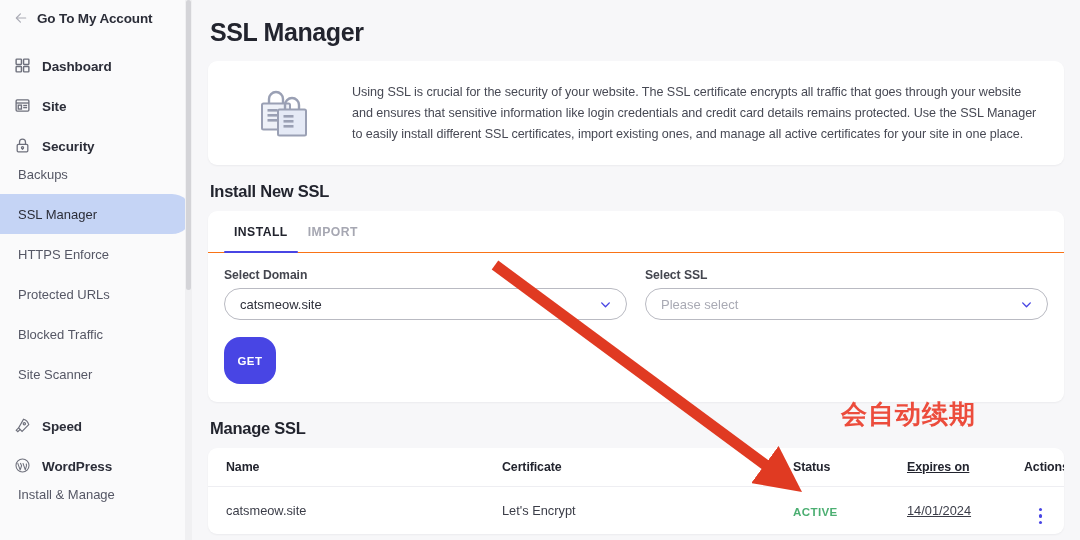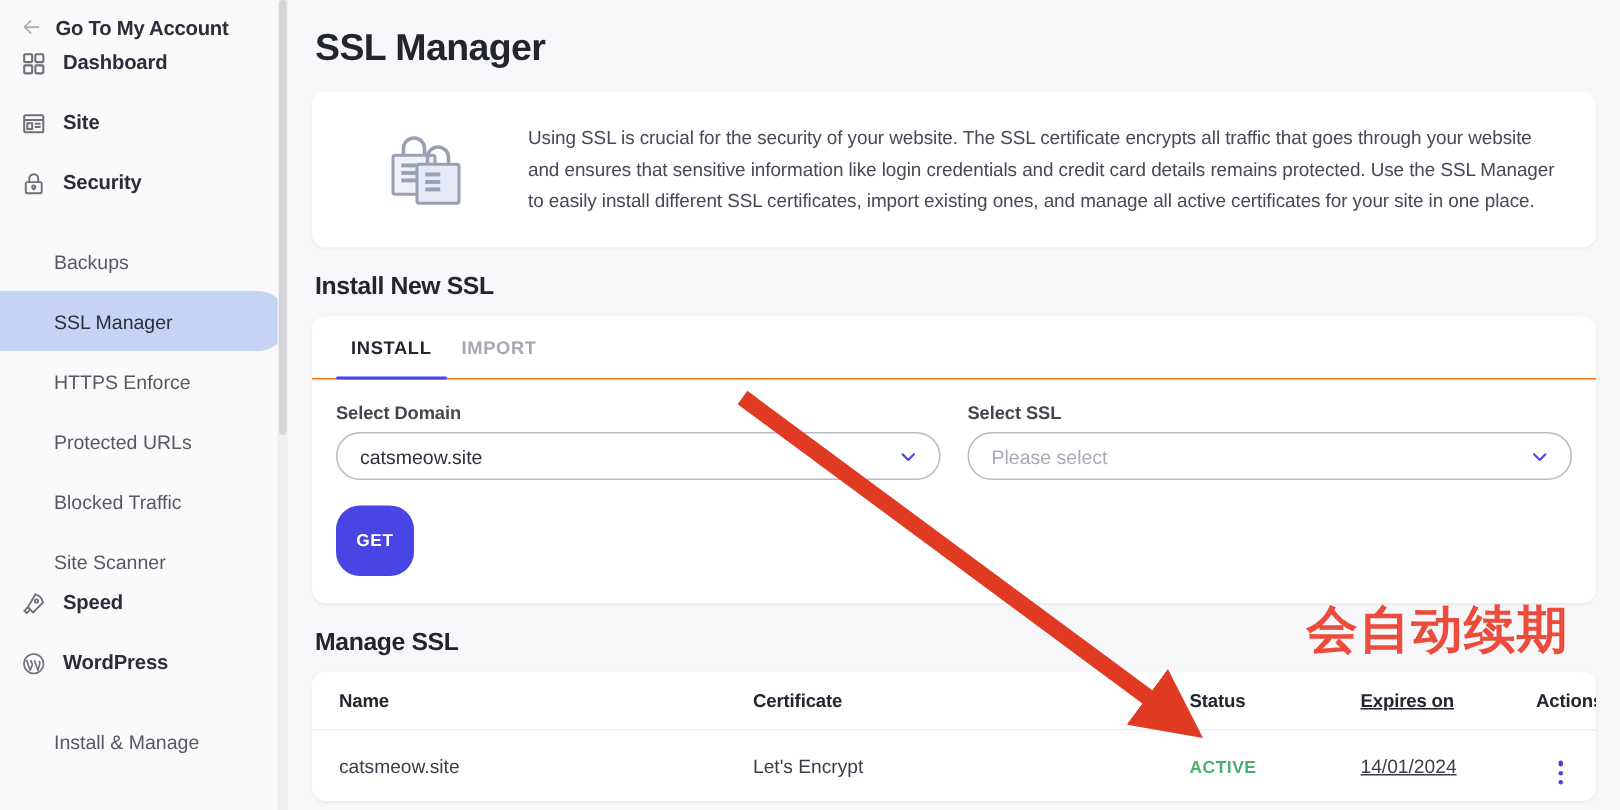--- a/index.html
+++ b/index.html
@@ -26,35 +26,35 @@
     height: 34px;
   }
   .back-arrow { width: 14px; height: 14px; color: #a9aab4; flex: 0 0 14px; }
   .back-label {
     font-size: 13.5px; font-weight: bold; color: #2b2d38;
     letter-spacing: -0.15px;
   }
 
   .nav-top { display: flex; flex-direction: column; }
   .nav-group {
-    display: flex; align-items: flex-start;
+    display: flex; align-items: flex-end;
     gap: 11px;
     height: 40px;
     padding-left: 14px;
   }
   .nav-group .ic { width: 17px; height: 17px; flex: 0 0 17px; color: #6e707c; display:block; }
   .nav-group-label {
     font-size: 13.5px; font-weight: bold; color: #2b2d38;
     letter-spacing: -0.1px;
   }
 
   .nav-sub {
     height: 40px;
     display: flex; align-items: center;
-    padding-left: 36px;
+    padding-left: 18px;
     font-size: 13px; color: #555765;
     position: relative;
   }
   .nav-sub.active {
     background: #c5d4f5;
     border-top-right-radius: 21px;
     border-bottom-right-radius: 21px;
     width: 192px;
     color: #2b2d38;
   }
@@ -186,22 +186,22 @@
     font-size: 11.6px; font-weight: bold; letter-spacing: .35px;
     color: #4caf72;
   }
   .kebab { display: inline-flex; flex-direction: column; gap: 3px; align-items: center; padding-right: 4px;}
   .kebab i { width: 3.4px; height: 3.4px; border-radius: 50%; background: #4845e4; display:block;}
 
   
   #anno { position: absolute; inset: 0; pointer-events: none; }
   .cn-note {
     position: absolute;
-    left: 871px; top: 397px;
-    font-size: 34px; font-weight: bold;
+    left: 841px; top: 397px;
+    font-size: 26px; font-weight: bold;
     color: #ec4c3c;
     letter-spacing: 1px;
     font-family: "DejaVu Sans", sans-serif;
   }
 </style>
 </head>
 <body>
 
 <div id="app">
 

